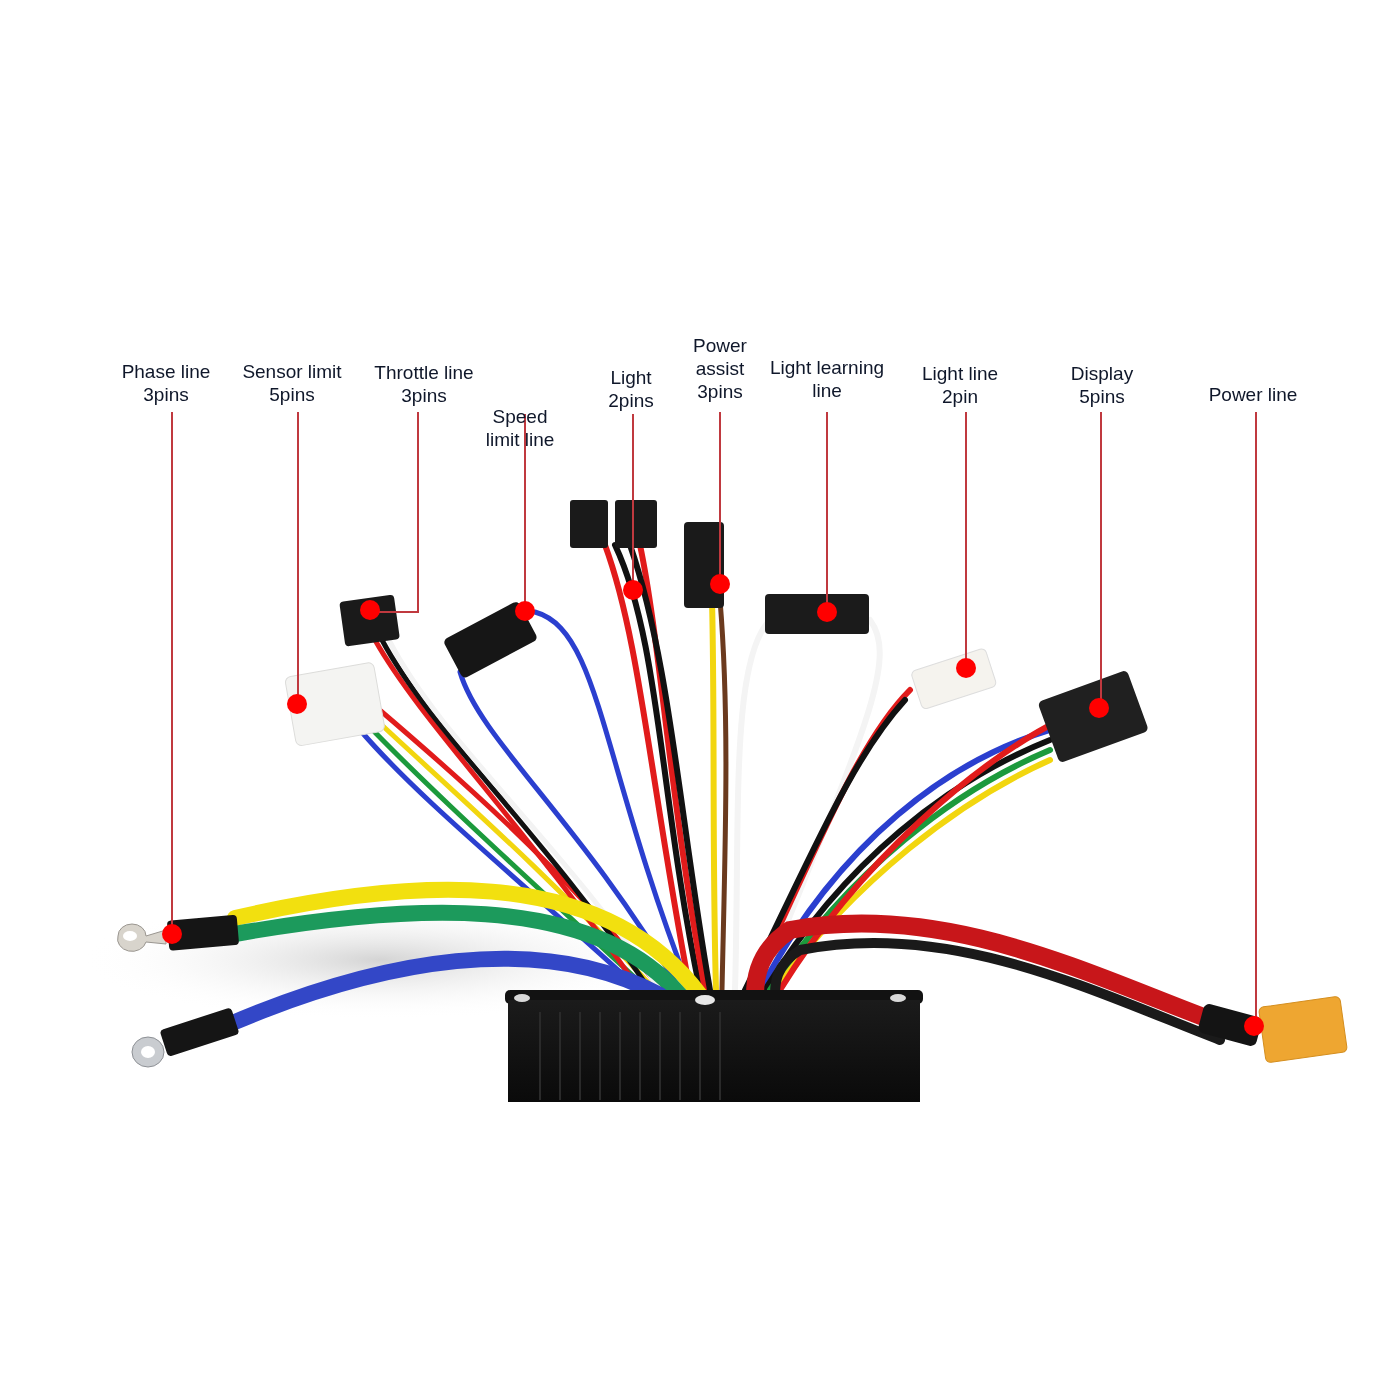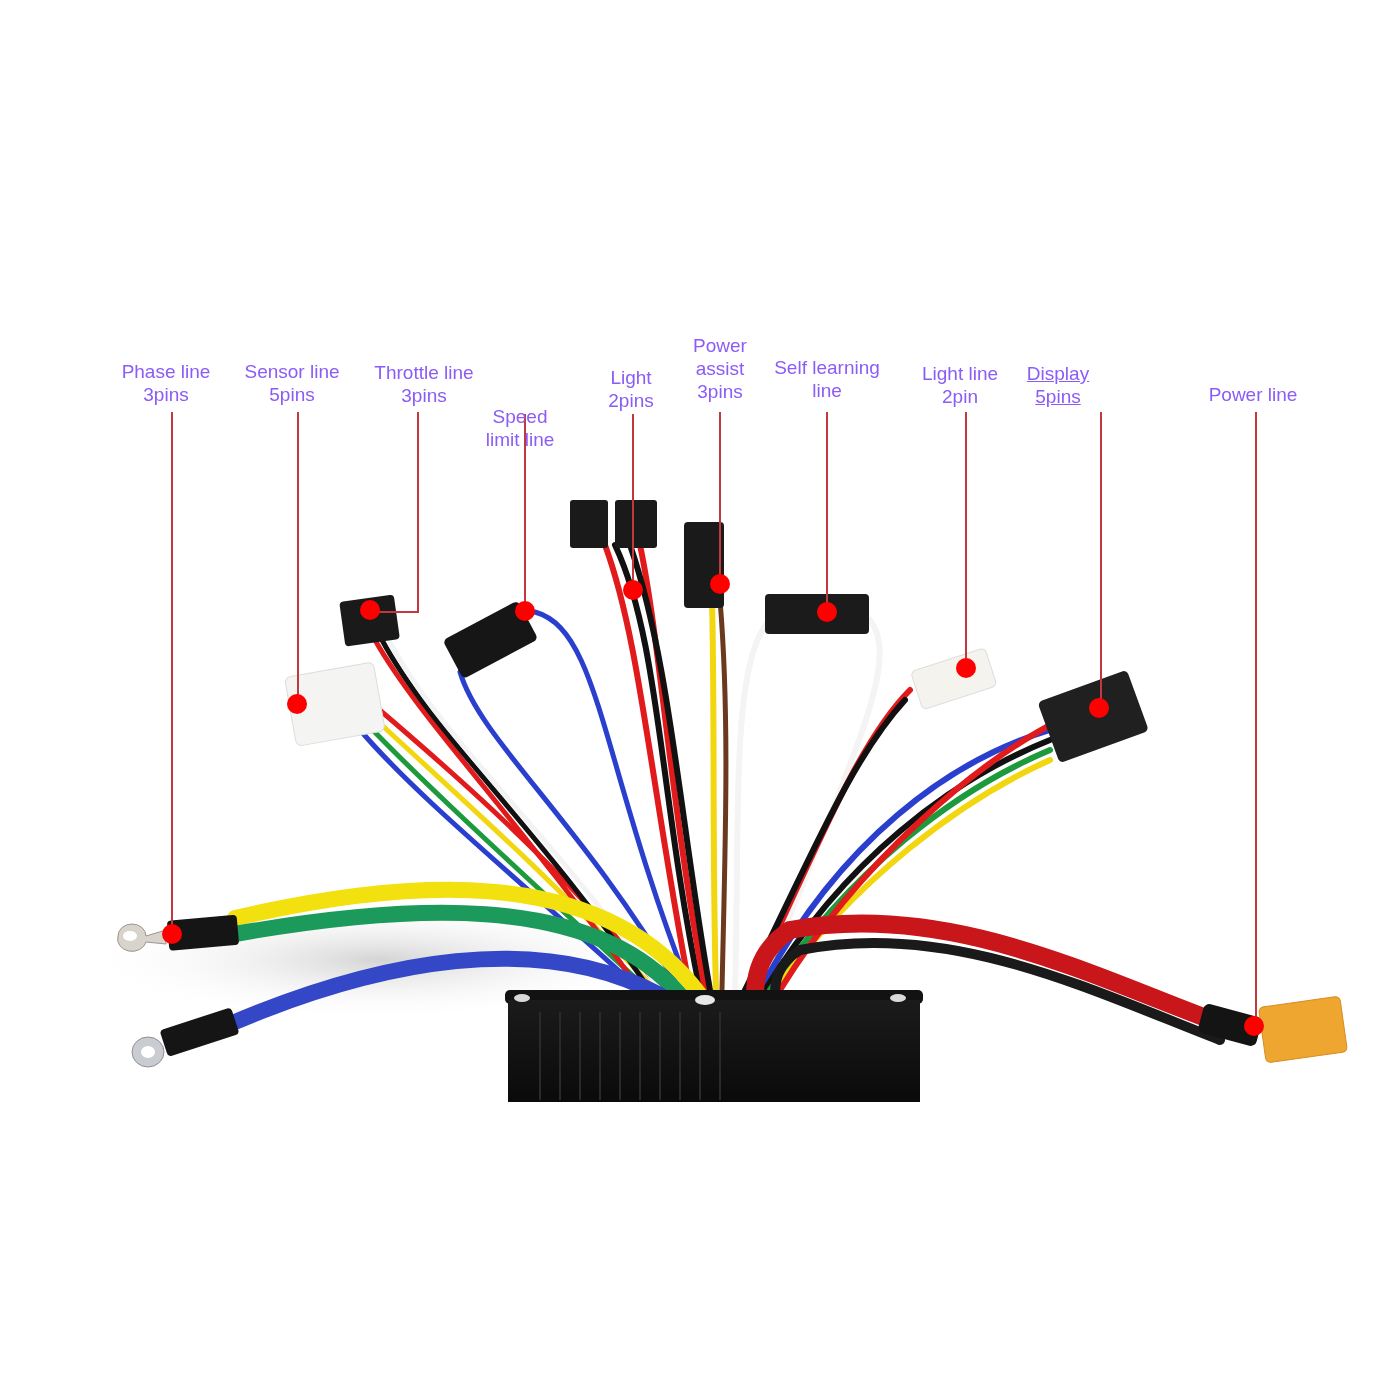--- a/index.html
+++ b/index.html
@@ -1,20 +1,20 @@
 <!DOCTYPE html>
 <html><head>
 <meta charset="utf-8">
 <style>
   html, body { margin: 0; padding: 0; background: #ffffff; }
   body { width: 1400px; height: 1400px; position: relative; overflow: hidden; font-family: "Liberation Sans", sans-serif; }
   #stage { position: absolute; left: 0; top: 0; width: 1400px; height: 1400px; }
   .label {
     position: absolute; transform: translateX(-50%);
-    text-align: center; color: #8b5cf6; font-size: 19px; line-height: 23px;
+    text-align: center; color: #0f172a; font-size: 19px; line-height: 23px;
     white-space: nowrap; font-family: "Liberation Sans", sans-serif;
   }
   .label span { display: block; }
   svg { position: absolute; left: 0; top: 0; }
 </style>
 </head>
 <body>
 
 <div id="stage">
 
@@ -164,49 +164,49 @@
         <circle cx="1254" cy="1026" r="10" fill="#ff0000"></circle>
       </g>
   </svg>
 
   <div id="labels">
       <div class="label" style="left: 166px; top: 360px;">
         <span>Phase line</span>
         <span>3pins</span>
       </div>
       <div class="label" style="left: 292px; top: 360px;">
-        <span>Sensor line</span>
+        <span>Sensor limit</span>
         <span>5pins</span>
       </div>
       <div class="label" style="left: 424px; top: 361px;">
         <span>Throttle line</span>
         <span>3pins</span>
       </div>
       <div class="label" style="left: 520px; top: 366px; margin-top: 39px;">
         <span>Speed</span>
         <span>limit line</span>
       </div>
       <div class="label" style="left: 631px; top: 366px;">
         <span>Light</span>
         <span>2pins</span>
       </div>
       <div class="label" style="left: 720px; top: 334px;">
         <span>Power</span>
         <span>assist</span>
         <span>3pins</span>
       </div>
       <div class="label" style="left: 827px; top: 356px;">
-        <span>Self learning</span>
+        <span>Light learning</span>
         <span>line</span>
       </div>
       <div class="label" style="left: 960px; top: 362px;">
         <span>Light line</span>
         <span>2pin</span>
       </div>
-      <div class="label" style="left: 1058px; top: 362px; text-decoration: underline;">
+      <div class="label" style="left: 1102px; top: 362px;">
         <span>Display</span>
         <span>5pins</span>
       </div>
       <div class="label" style="left: 1253px; top: 383px;">
         <span>Power line</span>
       </div>
     </div>
 </div>
 
 </body></html>

